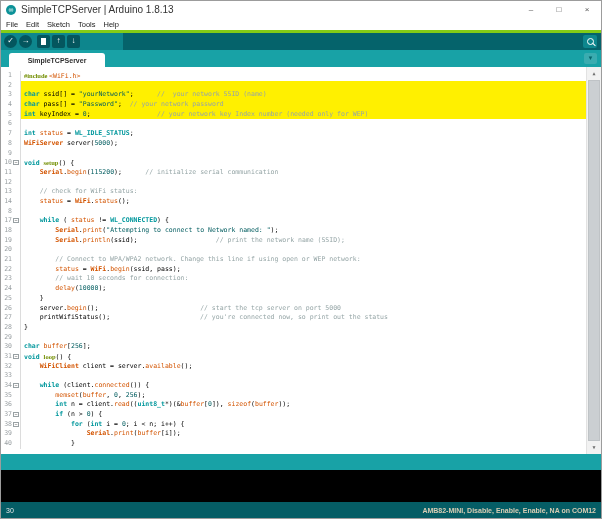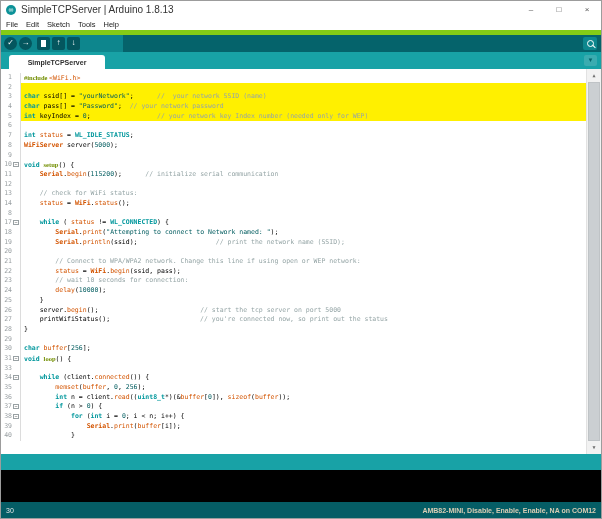--- a/index.html
+++ b/index.html
@@ -9,21 +9,21 @@
 
   
   .titlebar{height:17px;flex:0 0 auto;display:flex;align-items:center;background:#fff;padding-left:5px;}
   .app-icon{width:10px;height:10px;border-radius:50%;background:#0c9298;color:#fff;
             font-size:7px;line-height:10px;text-align:center;margin-right:5px;flex:0 0 auto;}
   .window-title{font-size:10px;color:#333;flex:1 1 auto;white-space:nowrap;}
   .winctl{display:flex;flex:0 0 auto;}
   .winctl span{width:28px;text-align:center;font-size:8px;color:#555;line-height:17px;}
 
   
-  .menubar{height:12px;flex:0 0 auto;background:#fff;border-bottom:5px solid #84cc16;
+  .menubar{height:12px;flex:0 0 auto;background:#fff;border-bottom:3px solid #84cc16;
            display:flex;align-items:center;padding-left:5px;}
   .menubar span{font-size:7.5px;color:#222;margin-right:8px;}
 
   
   .toolbar{height:17px;flex:0 0 auto;background:var(--toolbar_bg);position:relative;}
   .patch{position:absolute;left:0;top:0;width:122px;height:17px;background:var(--toolbar_patch);}
   .tbtn{position:absolute;top:2px;width:13px;height:13px;background:var(--button_fill);
         color:#fff;text-align:center;font-size:8px;line-height:12px;cursor:default;}
   .circle{border-radius:50%;}
   .squareb{border-radius:2px;}
@@ -146,20 +146,21 @@
         <div class="crow"><span class="gut"><span class="lnum">22</span><span class="fold">−</span></span><span class="code"><span class="s-pl">        </span><span class="s-fn">status</span><span class="s-pl"> = </span><span class="s-type">WiFi</span><span class="s-pl">.</span><span class="s-fn">begin</span><span class="s-pl">(ssid, pass);</span></span></div>
         <div class="crow"><span class="gut"><span class="lnum">23</span><span class="fold">−</span></span><span class="code"><span class="s-pl">        </span><span class="s-com">// wait 10 seconds for connection:</span></span></div>
         <div class="crow"><span class="gut"><span class="lnum">24</span><span class="fold">−</span></span><span class="code"><span class="s-pl">        </span><span class="s-fn">delay</span><span class="s-pl">(</span><span class="s-num">10000</span><span class="s-pl">);</span></span></div>
         <div class="crow"><span class="gut"><span class="lnum">25</span><span class="fold">−</span></span><span class="code"><span class="s-pl">    }</span></span></div>
         <div class="crow"><span class="gut"><span class="lnum">26</span><span class="fold">−</span></span><span class="code"><span class="s-pl">    server.</span><span class="s-fn">begin</span><span class="s-pl">();                          </span><span class="s-com">// start the tcp server on port 5000</span></span></div>
         <div class="crow"><span class="gut"><span class="lnum">27</span><span class="fold">−</span></span><span class="code"><span class="s-pl">    printWifiStatus();                       </span><span class="s-com">// you're connected now, so print out the status</span></span></div>
         <div class="crow"><span class="gut"><span class="lnum">28</span><span class="fold">−</span></span><span class="code"><span class="s-pl">}</span></span></div>
         <div class="crow"><span class="gut"><span class="lnum">29</span><span class="fold">−</span></span><span class="code"></span></div>
         <div class="crow"><span class="gut"><span class="lnum">30</span><span class="fold">−</span></span><span class="code"><span class="s-kw">char </span><span class="s-fn">buffer</span><span class="s-pl">[</span><span class="s-num">256</span><span class="s-pl">];</span></span></div>
         <div class="crow"><span class="gut"><span class="lnum">31</span><span class="fold on">−</span></span><span class="code"><span class="s-kw">void </span><span class="s-kw3">loop</span><span class="s-pl">() {</span></span></div>
+        <div class="crow"><span class="gut"><span class="lnum">32</span><span class="fold">−</span></span><span class="code"><span class="s-pl">    </span><span class="s-type">WiFiClient</span><span class="s-pl"> client = server.</span><span class="s-fn">available</span><span class="s-pl">();</span></span></div>
         <div class="crow"><span class="gut"><span class="lnum">33</span><span class="fold">−</span></span><span class="code"></span></div>
         <div class="crow"><span class="gut"><span class="lnum">34</span><span class="fold on">−</span></span><span class="code"><span class="s-pl">    </span><span class="s-kw">while</span><span class="s-pl"> (client.</span><span class="s-fn">connected</span><span class="s-pl">()) {</span></span></div>
         <div class="crow"><span class="gut"><span class="lnum">35</span><span class="fold">−</span></span><span class="code"><span class="s-pl">        </span><span class="s-fn">memset</span><span class="s-pl">(</span><span class="s-fn">buffer</span><span class="s-pl">, </span><span class="s-num">0</span><span class="s-pl">, </span><span class="s-num">256</span><span class="s-pl">);</span></span></div>
         <div class="crow"><span class="gut"><span class="lnum">36</span><span class="fold">−</span></span><span class="code"><span class="s-pl">        </span><span class="s-kw">int</span><span class="s-pl"> n = client.</span><span class="s-fn">read</span><span class="s-pl">((</span><span class="s-kw">uint8_t</span><span class="s-pl">*)(&amp;</span><span class="s-fn">buffer</span><span class="s-pl">[</span><span class="s-num">0</span><span class="s-pl">]), </span><span class="s-fn">sizeof</span><span class="s-pl">(</span><span class="s-fn">buffer</span><span class="s-pl">));</span></span></div>
         <div class="crow"><span class="gut"><span class="lnum">37</span><span class="fold on">−</span></span><span class="code"><span class="s-pl">        </span><span class="s-kw">if</span><span class="s-pl"> (n &gt; </span><span class="s-num">0</span><span class="s-pl">) {</span></span></div>
         <div class="crow"><span class="gut"><span class="lnum">38</span><span class="fold on">−</span></span><span class="code"><span class="s-pl">            </span><span class="s-kw">for</span><span class="s-pl"> (</span><span class="s-kw">int</span><span class="s-pl"> i = </span><span class="s-num">0</span><span class="s-pl">; i &lt; n; i++) {</span></span></div>
         <div class="crow"><span class="gut"><span class="lnum">39</span><span class="fold">−</span></span><span class="code"><span class="s-pl">                </span><span class="s-type">Serial</span><span class="s-pl">.</span><span class="s-fn">print</span><span class="s-pl">(</span><span class="s-fn">buffer</span><span class="s-pl">[i]);</span></span></div>
         <div class="crow"><span class="gut"><span class="lnum">40</span><span class="fold">−</span></span><span class="code"><span class="s-pl">            }</span></span></div>
       </div>
     <div class="scroll">

